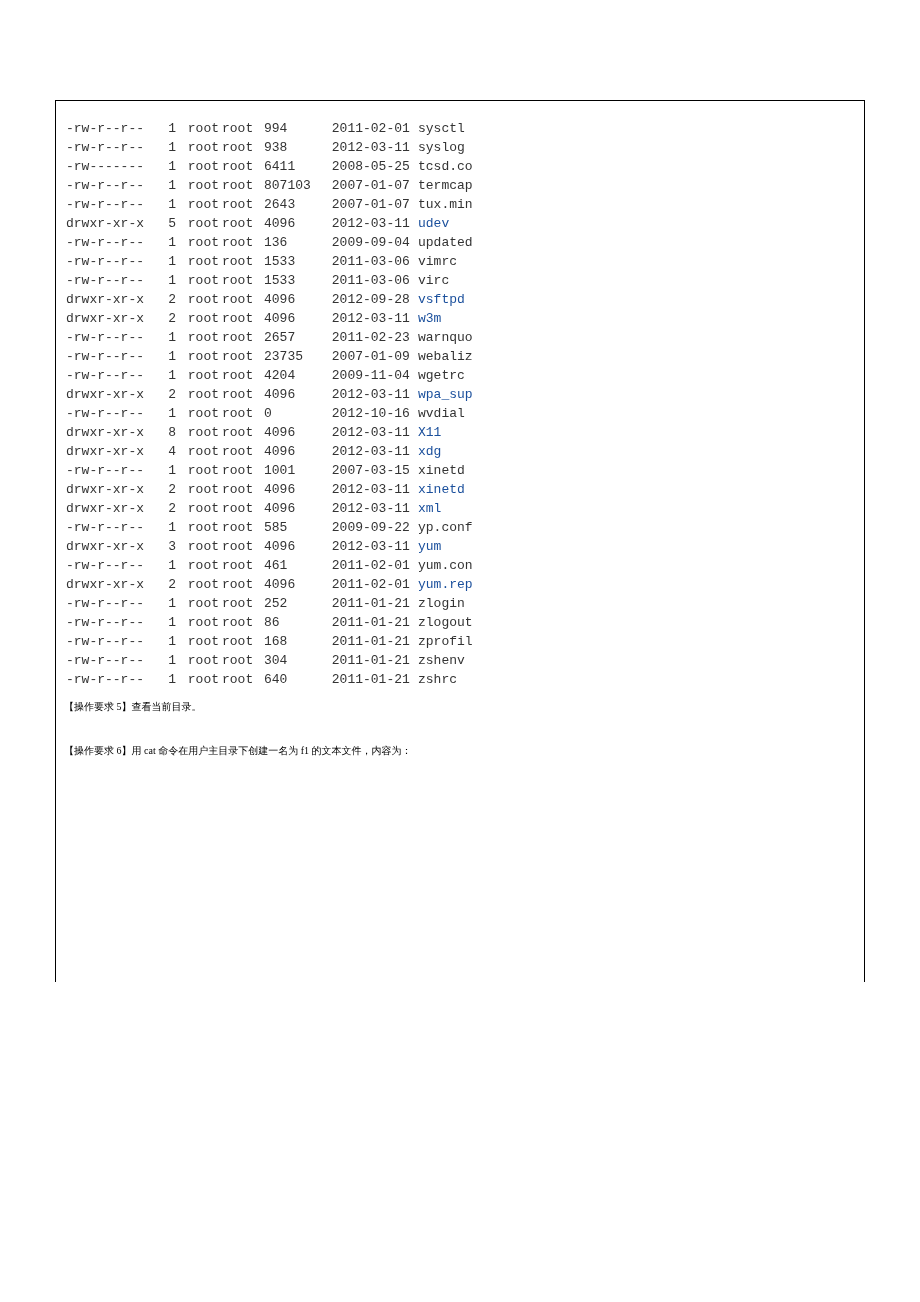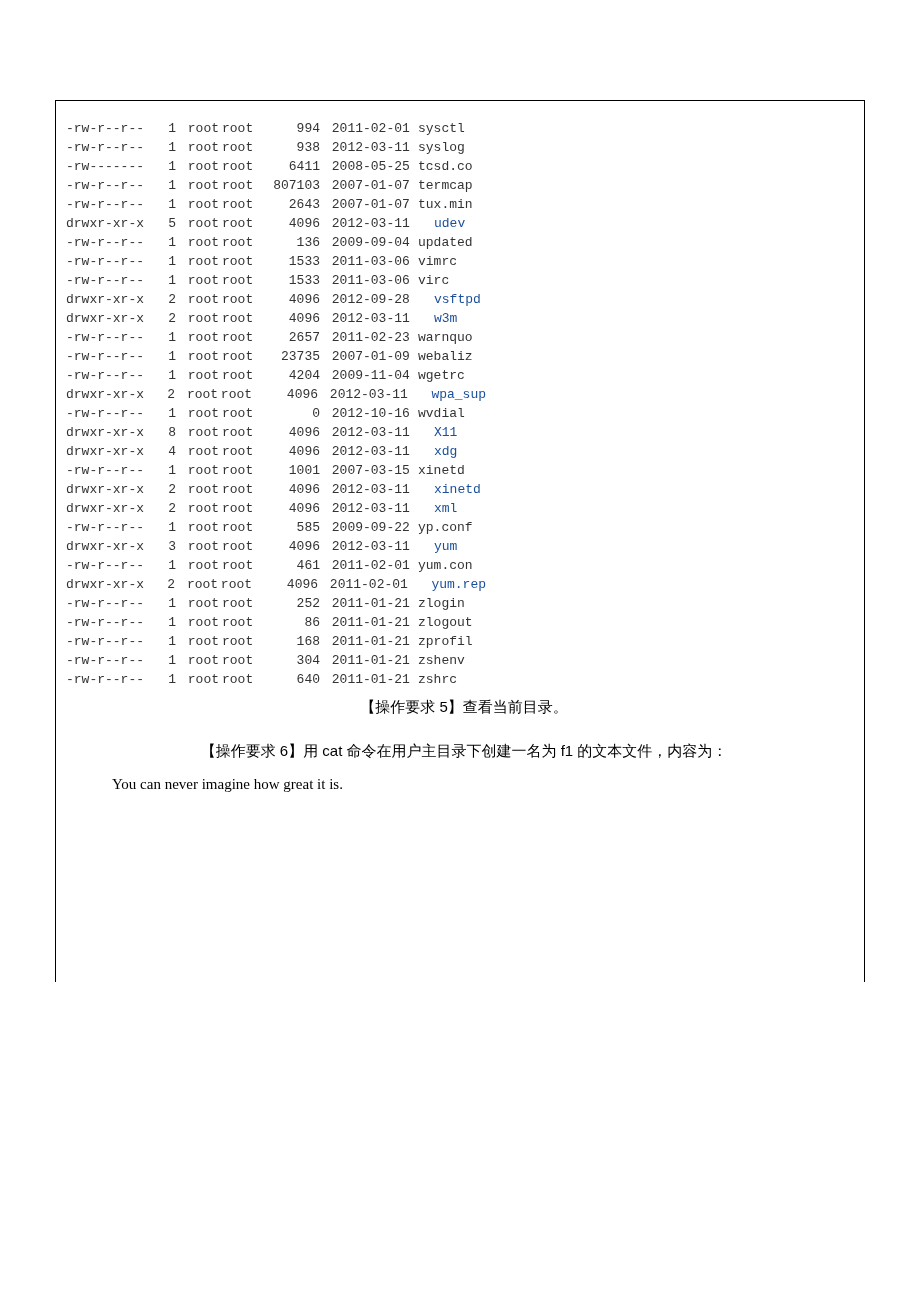--- a/index.html
+++ b/index.html
@@ -31,30 +31,29 @@
     overflow: hidden;
     width: 420px;
   }
   .row {
     display: flex;
   }
   .perm  { width: 88px; }
   .links { width: 22px; text-align: right; }
   .owner { width: 42px; padding-left: 4px; }
   .group { width: 42px; }
-  .size  { width: 56px; text-align: right; }
+  .size  { width: 56px; }
   .date  { width: 90px; padding-left: 4px; }
   .name  { padding-left: 4px; flex: 0 0 auto; text-align: center; }
-  .dir   { color: #1a4f9c; margin-left: 16px; }
+  .dir   { color: #1a4f9c; }
   .task {
-    font-family: Liberation Sans, sans-serif;
-    font-size: 15px;
+    font-family: Liberation Serif, serif;
+    font-size: 10px;
     margin: 6px 0 8px 8px;
     line-height: 24px;
-    text-align: center;
   }
   .task-6 { margin-top: 20px; }
   .content-line {
     font-family: "Times New Roman", serif;
     font-size: 15px;
     margin-left: 48px;
     line-height: 26px;
   }
   .content-line.second { margin-left: 56px; }
 </style>
@@ -62,16 +61,15 @@
 <body>
 
 <div class="page">
   <div class="frame">
 
     <div class="listing" id="listing"><div class="row"><span class="perm">-rw-r--r--</span><span class="links">1</span><span class="owner"> root</span><span class="group">root</span><span class="size">994</span><span class="date"> 2011-02-01</span><span class="name">sysctl</span></div><div class="row"><span class="perm">-rw-r--r--</span><span class="links">1</span><span class="owner"> root</span><span class="group">root</span><span class="size">938</span><span class="date"> 2012-03-11</span><span class="name">syslog</span></div><div class="row"><span class="perm">-rw-------</span><span class="links">1</span><span class="owner"> root</span><span class="group">root</span><span class="size">6411</span><span class="date"> 2008-05-25</span><span class="name">tcsd.co</span></div><div class="row"><span class="perm">-rw-r--r--</span><span class="links">1</span><span class="owner"> root</span><span class="group">root</span><span class="size">807103</span><span class="date"> 2007-01-07</span><span class="name">termcap</span></div><div class="row"><span class="perm">-rw-r--r--</span><span class="links">1</span><span class="owner"> root</span><span class="group">root</span><span class="size">2643</span><span class="date"> 2007-01-07</span><span class="name">tux.min</span></div><div class="row"><span class="perm">drwxr-xr-x</span><span class="links">5</span><span class="owner"> root</span><span class="group">root</span><span class="size">4096</span><span class="date"> 2012-03-11</span><span class="name dir">udev</span></div><div class="row"><span class="perm">-rw-r--r--</span><span class="links">1</span><span class="owner"> root</span><span class="group">root</span><span class="size">136</span><span class="date"> 2009-09-04</span><span class="name">updated</span></div><div class="row"><span class="perm">-rw-r--r--</span><span class="links">1</span><span class="owner"> root</span><span class="group">root</span><span class="size">1533</span><span class="date"> 2011-03-06</span><span class="name">vimrc</span></div><div class="row"><span class="perm">-rw-r--r--</span><span class="links">1</span><span class="owner"> root</span><span class="group">root</span><span class="size">1533</span><span class="date"> 2011-03-06</span><span class="name">virc</span></div><div class="row"><span class="perm">drwxr-xr-x</span><span class="links">2</span><span class="owner"> root</span><span class="group">root</span><span class="size">4096</span><span class="date"> 2012-09-28</span><span class="name dir">vsftpd</span></div><div class="row"><span class="perm">drwxr-xr-x</span><span class="links">2</span><span class="owner"> root</span><span class="group">root</span><span class="size">4096</span><span class="date"> 2012-03-11</span><span class="name dir">w3m</span></div><div class="row"><span class="perm">-rw-r--r--</span><span class="links">1</span><span class="owner"> root</span><span class="group">root</span><span class="size">2657</span><span class="date"> 2011-02-23</span><span class="name">warnquo</span></div><div class="row"><span class="perm">-rw-r--r--</span><span class="links">1</span><span class="owner"> root</span><span class="group">root</span><span class="size">23735</span><span class="date"> 2007-01-09</span><span class="name">webaliz</span></div><div class="row"><span class="perm">-rw-r--r--</span><span class="links">1</span><span class="owner"> root</span><span class="group">root</span><span class="size">4204</span><span class="date"> 2009-11-04</span><span class="name">wgetrc</span></div><div class="row"><span class="perm">drwxr-xr-x</span><span class="links">2</span><span class="owner"> root</span><span class="group">root</span><span class="size">4096</span><span class="date"> 2012-03-11</span><span class="name dir">wpa_sup</span></div><div class="row"><span class="perm">-rw-r--r--</span><span class="links">1</span><span class="owner"> root</span><span class="group">root</span><span class="size">0</span><span class="date"> 2012-10-16</span><span class="name">wvdial</span></div><div class="row"><span class="perm">drwxr-xr-x</span><span class="links">8</span><span class="owner"> root</span><span class="group">root</span><span class="size">4096</span><span class="date"> 2012-03-11</span><span class="name dir">X11</span></div><div class="row"><span class="perm">drwxr-xr-x</span><span class="links">4</span><span class="owner"> root</span><span class="group">root</span><span class="size">4096</span><span class="date"> 2012-03-11</span><span class="name dir">xdg</span></div><div class="row"><span class="perm">-rw-r--r--</span><span class="links">1</span><span class="owner"> root</span><span class="group">root</span><span class="size">1001</span><span class="date"> 2007-03-15</span><span class="name">xinetd</span></div><div class="row"><span class="perm">drwxr-xr-x</span><span class="links">2</span><span class="owner"> root</span><span class="group">root</span><span class="size">4096</span><span class="date"> 2012-03-11</span><span class="name dir">xinetd</span></div><div class="row"><span class="perm">drwxr-xr-x</span><span class="links">2</span><span class="owner"> root</span><span class="group">root</span><span class="size">4096</span><span class="date"> 2012-03-11</span><span class="name dir">xml</span></div><div class="row"><span class="perm">-rw-r--r--</span><span class="links">1</span><span class="owner"> root</span><span class="group">root</span><span class="size">585</span><span class="date"> 2009-09-22</span><span class="name">yp.conf</span></div><div class="row"><span class="perm">drwxr-xr-x</span><span class="links">3</span><span class="owner"> root</span><span class="group">root</span><span class="size">4096</span><span class="date"> 2012-03-11</span><span class="name dir">yum</span></div><div class="row"><span class="perm">-rw-r--r--</span><span class="links">1</span><span class="owner"> root</span><span class="group">root</span><span class="size">461</span><span class="date"> 2011-02-01</span><span class="name">yum.con</span></div><div class="row"><span class="perm">drwxr-xr-x</span><span class="links">2</span><span class="owner"> root</span><span class="group">root</span><span class="size">4096</span><span class="date"> 2011-02-01</span><span class="name dir">yum.rep</span></div><div class="row"><span class="perm">-rw-r--r--</span><span class="links">1</span><span class="owner"> root</span><span class="group">root</span><span class="size">252</span><span class="date"> 2011-01-21</span><span class="name">zlogin</span></div><div class="row"><span class="perm">-rw-r--r--</span><span class="links">1</span><span class="owner"> root</span><span class="group">root</span><span class="size">86</span><span class="date"> 2011-01-21</span><span class="name">zlogout</span></div><div class="row"><span class="perm">-rw-r--r--</span><span class="links">1</span><span class="owner"> root</span><span class="group">root</span><span class="size">168</span><span class="date"> 2011-01-21</span><span class="name">zprofil</span></div><div class="row"><span class="perm">-rw-r--r--</span><span class="links">1</span><span class="owner"> root</span><span class="group">root</span><span class="size">304</span><span class="date"> 2011-01-21</span><span class="name">zshenv</span></div><div class="row"><span class="perm">-rw-r--r--</span><span class="links">1</span><span class="owner"> root</span><span class="group">root</span><span class="size">640</span><span class="date"> 2011-01-21</span><span class="name">zshrc</span></div></div>
 
     <div class="task">【操作要求 5】查看当前目录。</div>
     <div class="task task-6">【操作要求 6】用 cat 命令在用户主目录下创建一名为 f1 的文本文件，内容为：</div>
 
-    <div class="content-line second">You can never imagine how great it is.</div>
 
   </div>
 </div>
 
 </body></html>

